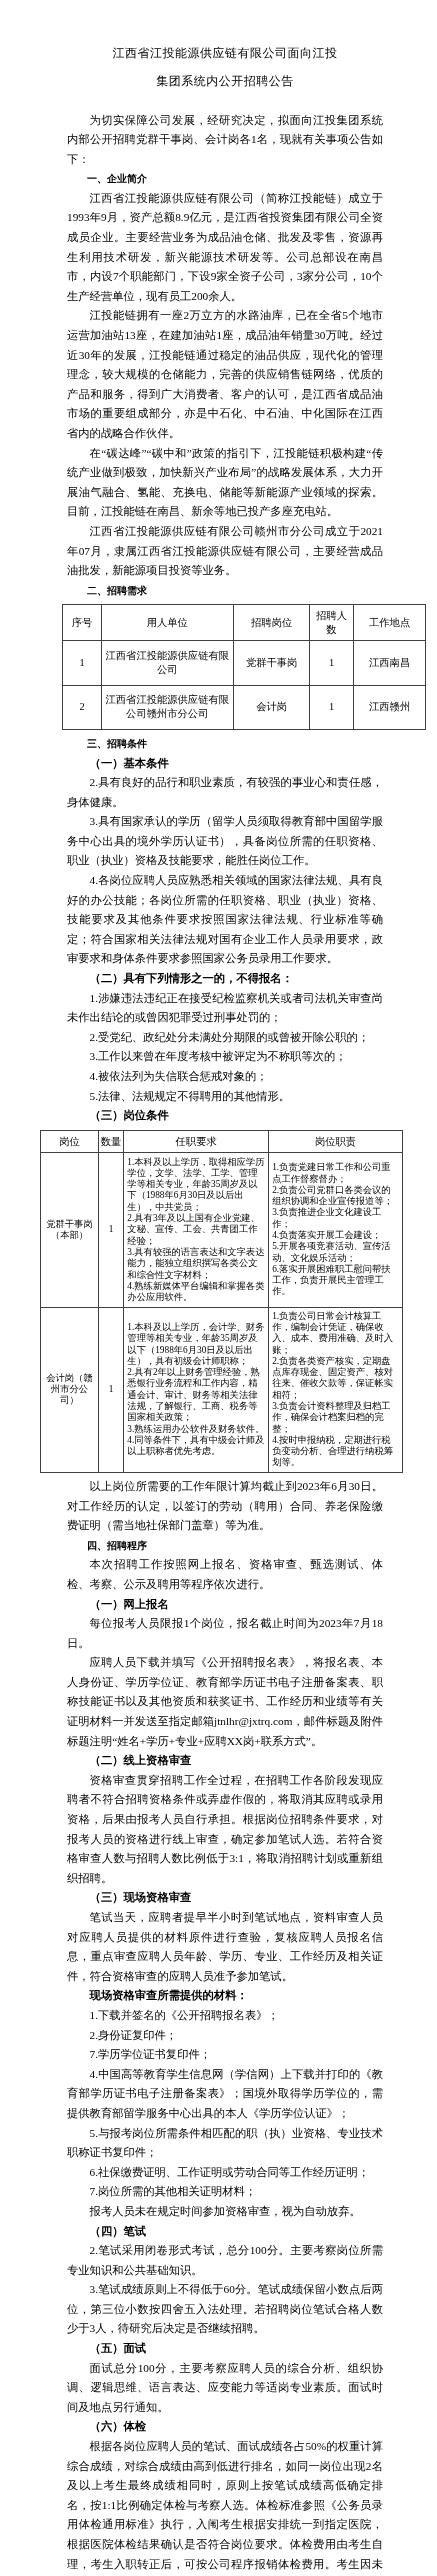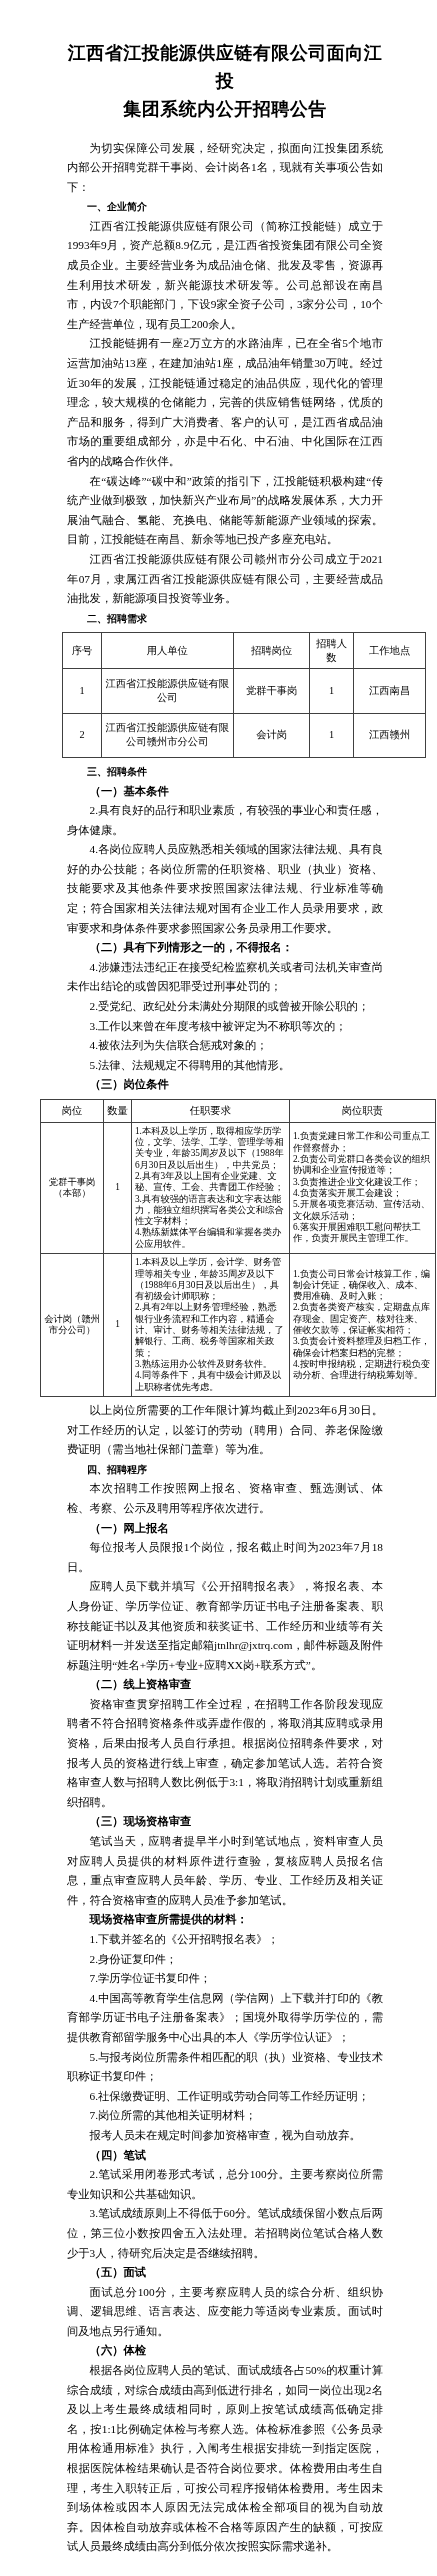--- a/index.html
+++ b/index.html
@@ -11,22 +11,22 @@
     background:#ffffff;
     box-sizing:border-box;
     padding:39px 55px 0 67px;
     overflow:hidden;
     color:#000;
     font-family:"Liberation Serif","DejaVu Serif",serif;
   }
   .doc-title{
     text-align:center;
     font-family:"DejaVu Sans","Liberation Sans",sans-serif;
-    font-weight:bold;
-    font-size:18px;
+    font-weight:normal;
+    font-size:12px;
     line-height:28px;
     margin:0 0 15.5px 0;
     letter-spacing:0.5px;
   }
   .doc-title span{display:block;}
   .blk{margin:0;}
   .para{
     font-size:11.3px;
     line-height:19.6px;
     text-align:justify;
@@ -54,21 +54,21 @@
   table.doc-table{
     border-collapse:collapse;
     table-layout:fixed;
     margin:4.1px 0;
   }
   table.demand-table{
     width:364px;
     margin-left:-4.6px;
   }
   table.positions-table{
-    width:396px;
+    width:363px;
     margin-left:-27px;
   }
   .doc-table th,.doc-table td{
     border:1px solid #404040;
     vertical-align:middle;
     word-break:break-all;
   }
   .demand-table th,.demand-table td{
     font-size:10.3px;
     line-height:14.4px;
@@ -144,23 +144,24 @@
             <td class="c">江西省江投能源供应链有限公司赣州市分公司</td>
             <td class="c">会计岗</td>
             <td class="c">1</td>
             <td class="c">江西赣州</td>
           </tr>
         </tbody>
       </table>
       <p class="blk h1">三、招聘条件</p>
       <p class="blk h2">（一）基本条件</p>
       <p class="blk para">2.具有良好的品行和职业素质，有较强的事业心和责任感，身体健康。</p>
+      <p class="blk para">3.具有国家承认的学历（留学人员须取得教育部中国留学服务中心出具的境外学历认证书），具备岗位所需的任职资格、职业（执业）资格及技能要求，能胜任岗位工作。</p>
       <p class="blk para">4.各岗位应聘人员应熟悉相关领域的国家法律法规、具有良好的办公技能；各岗位所需的任职资格、职业（执业）资格、技能要求及其他条件要求按照国家法律法规、行业标准等确定；符合国家相关法律法规对国有企业工作人员录用要求，政审要求和身体条件要求参照国家公务员录用工作要求。</p>
       <p class="blk h2">（二）具有下列情形之一的，不得报名：</p>
-      <p class="blk para">4.涉嫌违法违纪正在接受纪检监察机关或者司法机关审查尚未作出结论的或曾因犯罪受过刑事处罚的；</p>
+      <p class="blk para">1.涉嫌违法违纪正在接受纪检监察机关或者司法机关审查尚未作出结论的或曾因犯罪受过刑事处罚的；</p>
       <p class="blk para">2.受党纪、政纪处分未满处分期限的或曾被开除公职的；</p>
       <p class="blk para">3.工作以来曾在年度考核中被评定为不称职等次的；</p>
       <p class="blk para">4.被依法列为失信联合惩戒对象的；</p>
       <p class="blk para">5.法律、法规规定不得聘用的其他情形。</p>
       <p class="blk h2">（三）岗位条件</p>
       <table class="doc-table positions-table">
         <colgroup>
           <col style="width: 16%;">
           <col style="width: 7%;">
           <col style="width: 40%;">

